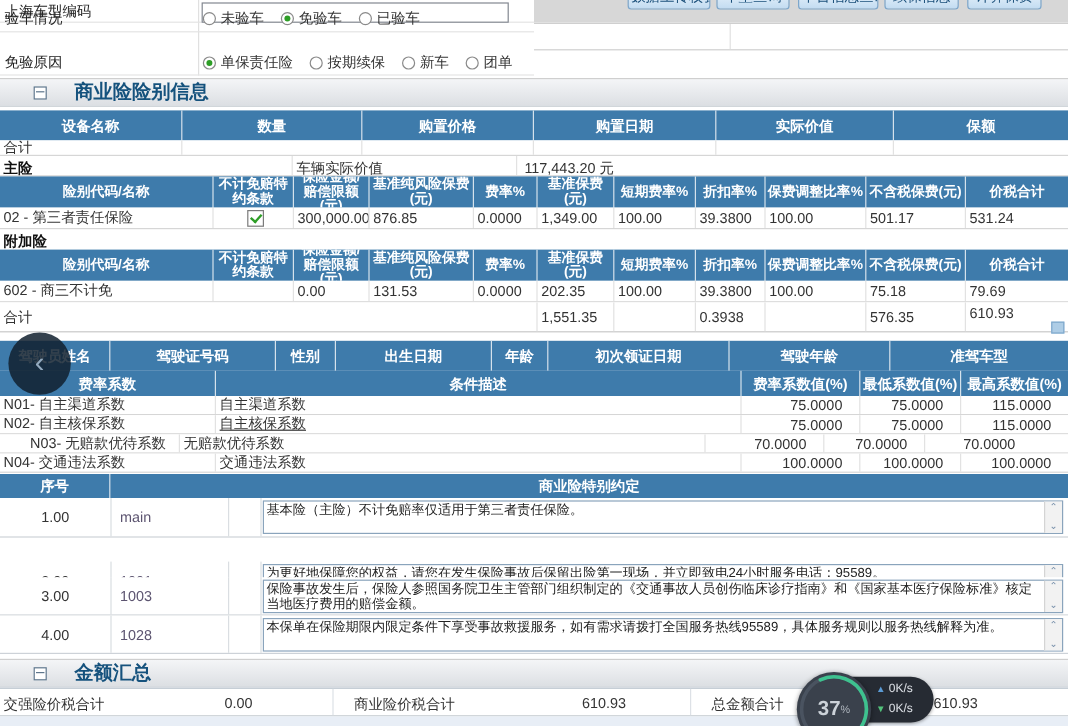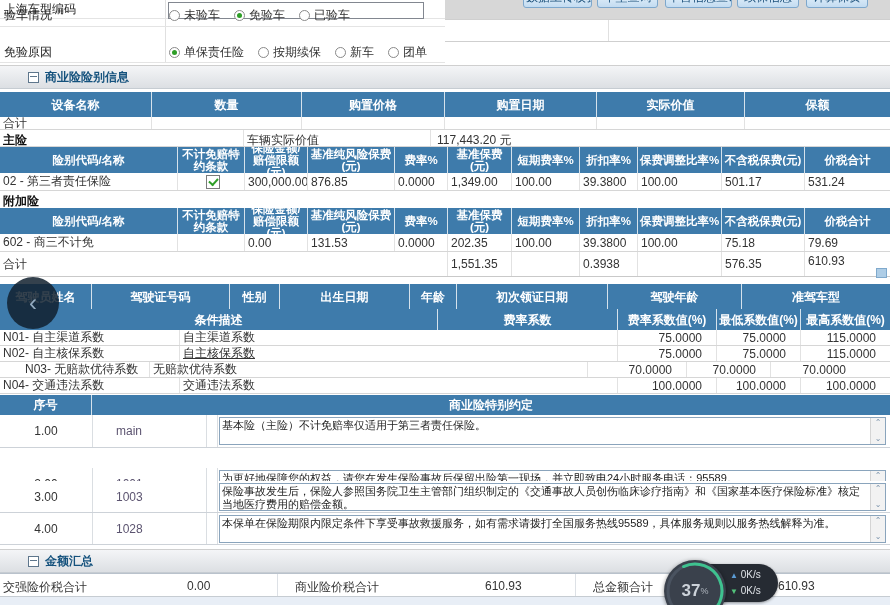--- a/index.html
+++ b/index.html
@@ -23,21 +23,21 @@
           font-size:11px;padding:0 2px;}
   .radios{display:flex;align-items:center;gap:14px;padding-left:4px;}
   .radio{display:flex;align-items:center;gap:4px;cursor:default;}
   .rdot{width:11px;height:11px;border:1px solid #8a8a8a;border-radius:50%;background:#fff;
         display:inline-flex;align-items:center;justify-content:center;box-sizing:border-box;}
   .rdot.sel::after{content:"";width:5px;height:5px;border-radius:50%;background:#2e9e27;}
   
   .band{position:absolute;left:0;width:890px;height:24px;box-sizing:border-box;
         background:linear-gradient(#f4f5f7,#dcdfe3);border-top:1px solid #cfcfcf;border-bottom:1px solid #c6ccd2;
         display:flex;align-items:center;}
-  .bandtxt{color:#15527d;font-weight:bold;font-size:12px;margin-left:6px;}
+  .bandtxt{color:#15527d;font-weight:bold;font-size:16px;margin-left:23px;}
   .coll{width:9px;height:9px;border:1px solid #5e768c;background:#fff;margin-left:28px;position:relative;}
   .coll::after{content:"";position:absolute;left:1px;right:1px;top:3px;height:1px;background:#5e768c;}
   
   .hdr{position:absolute;left:0;width:890px;display:flex;background:#3e7bab;color:#fff;font-weight:bold;
        box-sizing:border-box;}
   .hdr .c{box-sizing:border-box;border-right:1px solid #d5e2ec;display:flex;align-items:center;
           justify-content:center;text-align:center;line-height:12px;overflow:hidden;padding:0 1px;}
   .hdr .c:last-child{border-right:none;}
   .drow{position:absolute;left:0;width:890px;display:flex;background:#fff;box-sizing:border-box;
         border-bottom:1px solid #d6d6d6;}
@@ -48,21 +48,21 @@
   .drow .rnum{justify-content:flex-end;padding-right:14px;}
   .blabel{position:absolute;left:3px;font-weight:bold;color:#111;}
   .chk{width:12px;height:12px;border:1px solid #7b7b7b;background:#fff;margin:0 auto;position:relative;}
   .chk::after{content:"";position:absolute;left:2px;top:2px;width:7px;height:4px;
               border-left:2px solid #2e9e27;border-bottom:2px solid #2e9e27;transform:rotate(-48deg);}
   
   .sprow{position:absolute;left:0;width:890px;box-sizing:border-box;border-bottom:1px solid #cdd2d8;background:#fff;}
   .sprow .no{position:absolute;left:0;top:0;bottom:0;width:92px;display:flex;align-items:center;
              justify-content:center;border-right:1px solid #dadee2;}
   .sprow .code{position:absolute;left:92px;top:0;bottom:0;width:90px;display:flex;align-items:center;
-               padding-left:24px;border-right:1px solid #dadee2;color:#5c5470;}
+               padding-left:8px;border-right:1px solid #dadee2;color:#5c5470;}
   .sprow .gap{position:absolute;left:182px;top:0;bottom:0;width:35px;border-right:1px solid #dadee2;}
   .ta{position:absolute;left:219px;top:2px;width:667px;height:28px;border:1px solid #8aa4bc;background:#fff;
       box-sizing:border-box;}
   .ta .txt{position:absolute;left:2px;top:1px;right:16px;font-size:11px;line-height:13px;color:#222;
            overflow:hidden;}
   .ta .sb{position:absolute;right:0;top:0;bottom:0;width:14px;background:#f2f2f2;border-left:1px solid #d4d4d4;}
   .ta .sb span{position:absolute;left:0;width:14px;text-align:center;font-size:8px;color:#7b93ad;line-height:8px;}
   .ta .sb .up{top:1px;} .ta .sb .dn{bottom:1px;}
   
   .sumrow{position:absolute;left:0;top:573px;width:890px;height:24px;box-sizing:border-box;
@@ -252,22 +252,22 @@
     <div class="c" style="width:138px;">驾驶证号码</div>
     <div class="c" style="width:50px;">性别</div>
     <div class="c" style="width:130px;text-align:right;">出生日期</div>
     <div class="c" style="width:47px;">年龄</div>
     <div class="c" style="width:151px;">初次领证日期</div>
     <div class="c" style="width:134px;">驾驶年龄</div>
     <div class="c" style="width:148px;">准驾车型</div>
   </div>
 
   <div class="hdr" style="top:309px;height:21px;">
+    <div class="c" style="width:180px;">费率系数</div>
     <div class="c" style="width:438px;">条件描述</div>
-    <div class="c" style="width:180px;">费率系数</div>
     <div class="c" style="width:99px;">费率系数值(%)</div>
     <div class="c" style="width:84px;">最低系数值(%)</div>
     <div class="c" style="width:89px;">最高系数值(%)</div>
   </div>
   <div class="drow" style="top:330px;height:16px;">
     <div class="c num" style="width:180px;">N01- 自主渠道系数</div>
     <div class="c num" style="width:438px;">自主渠道系数</div>
     <div class="c rnum" style="width:99px;">75.0000</div>
     <div class="c rnum" style="width:84px;">75.0000</div>
     <div class="c rnum" style="width:89px;">115.0000</div>

